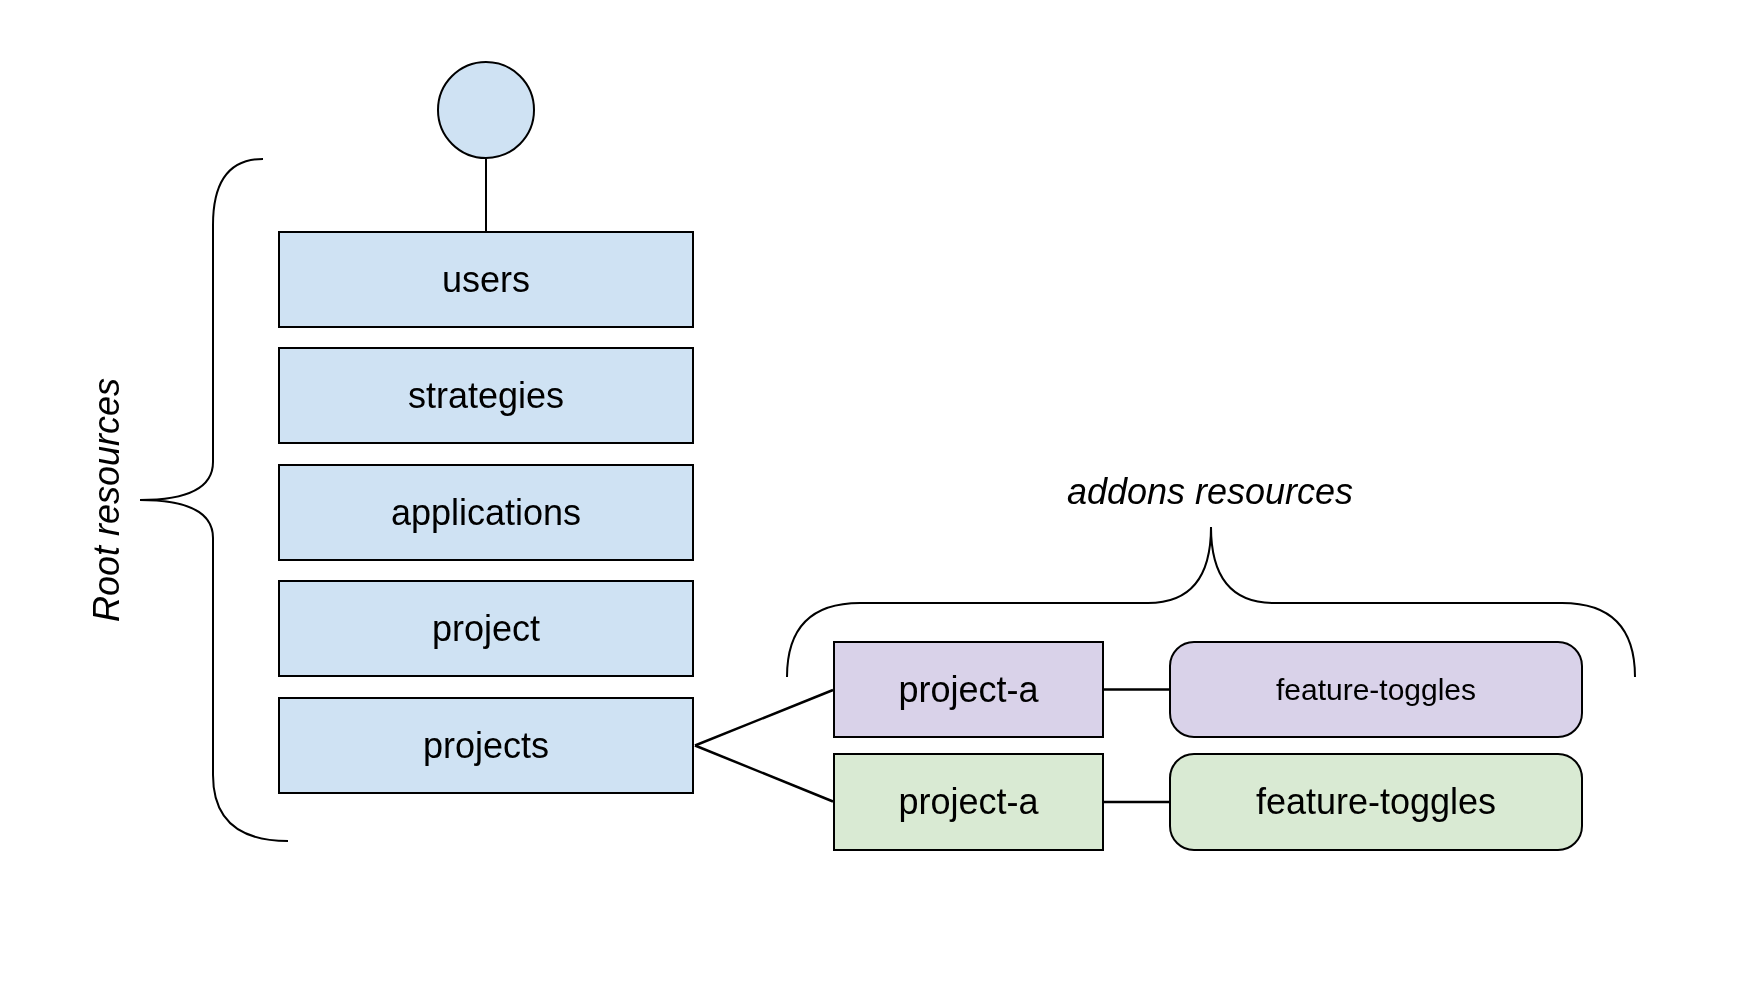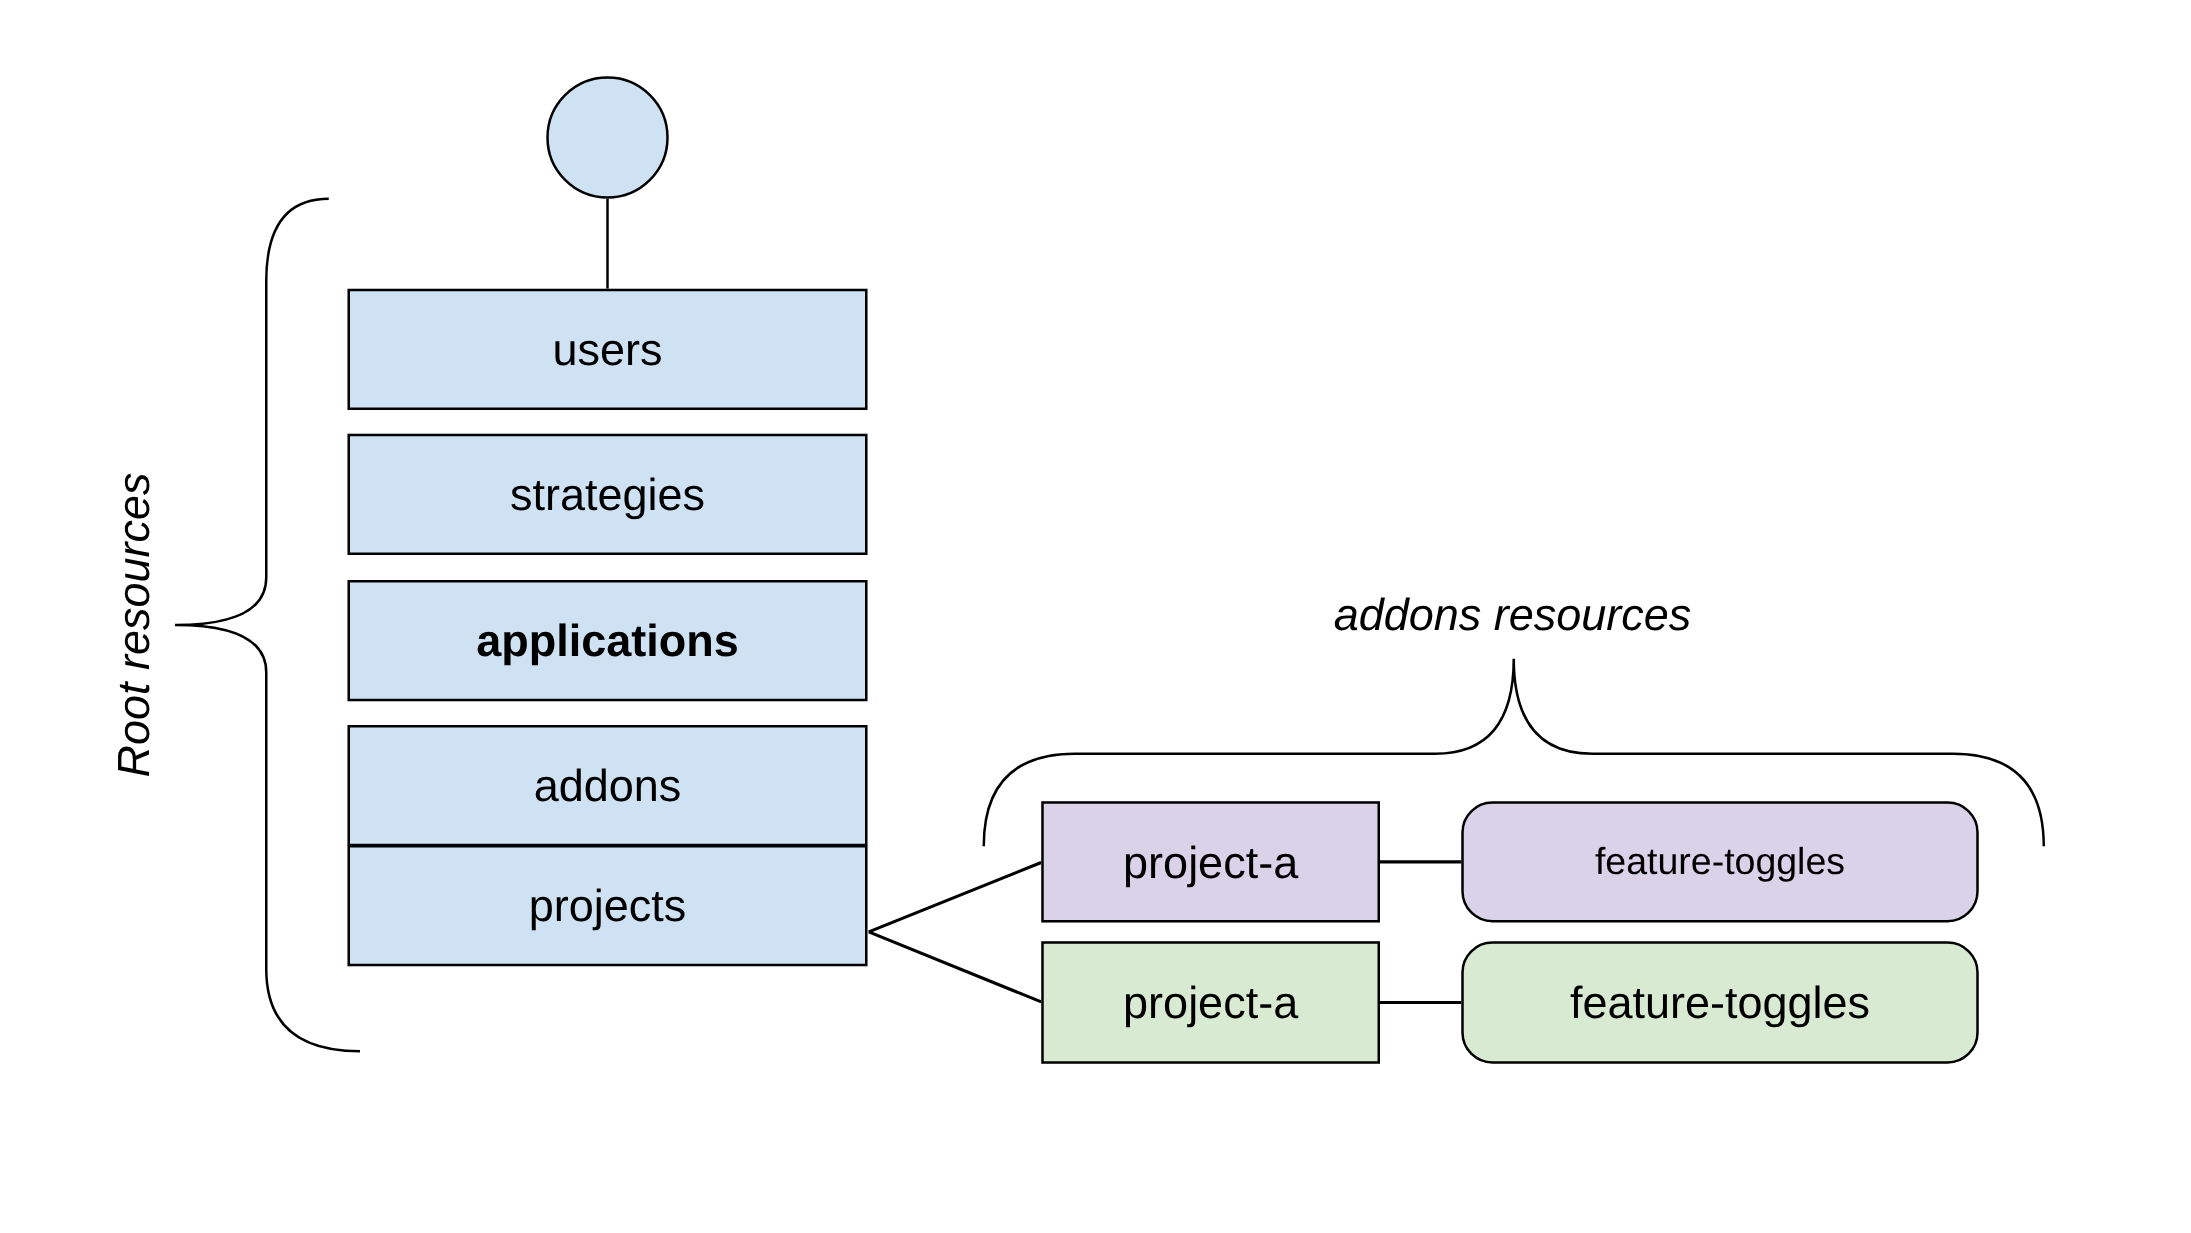--- a/index.html
+++ b/index.html
@@ -52,23 +52,23 @@
     transform: translate(-50%, -50%) rotate(-90deg);
   }
   .project-label {
     left: 1210px; top: 492px;
     transform: translate(-50%, -50%);
   }
   
   .box-root { left: 278px; width: 416px; height: 97px; }
   .box-users        { top: 231px; justify-content: center; }
   .box-strategies   { top: 347px; text-align: right; }
-  .box-applications { top: 464px; font-weight: bold; }
+  .box-applications { top: 464px; }
   .box-addons       { top: 580px; }
-  .box-projects     { top: 676px; text-align: center; }
+  .box-projects     { top: 697px; text-align: center; }
   
   .box-project-a      { left: 833px;  width: 271px; }
   .box-feature-toggle { left: 1169px; width: 414px; border-radius: 25px; }
   .row-top    { top: 641px; height: 97px; }
   .row-bottom { top: 753px; height: 98px; }
 </style>
 </head>
 <body>
 
 <div class="canvas">
@@ -96,21 +96,21 @@
   <div class="node blue box-root box-users">
     <span>users</span>
   </div>
   <div class="node blue box-root box-strategies">
     <span>strategies</span>
   </div>
   <div class="node blue box-root box-applications">
     <span>applications</span>
   </div>
   <div class="node blue box-root box-addons">
-    <span>addons</span>
+    <span>project</span>
   </div>
   <div class="node blue box-root box-projects">
     <span>projects</span>
   </div>
 
   <div class="node purple box-project-a row-top">
     <span>project-a</span>
   </div>
   <div class="node purple box-feature-toggle row-top small-label">
     <span>feature-toggles</span>

